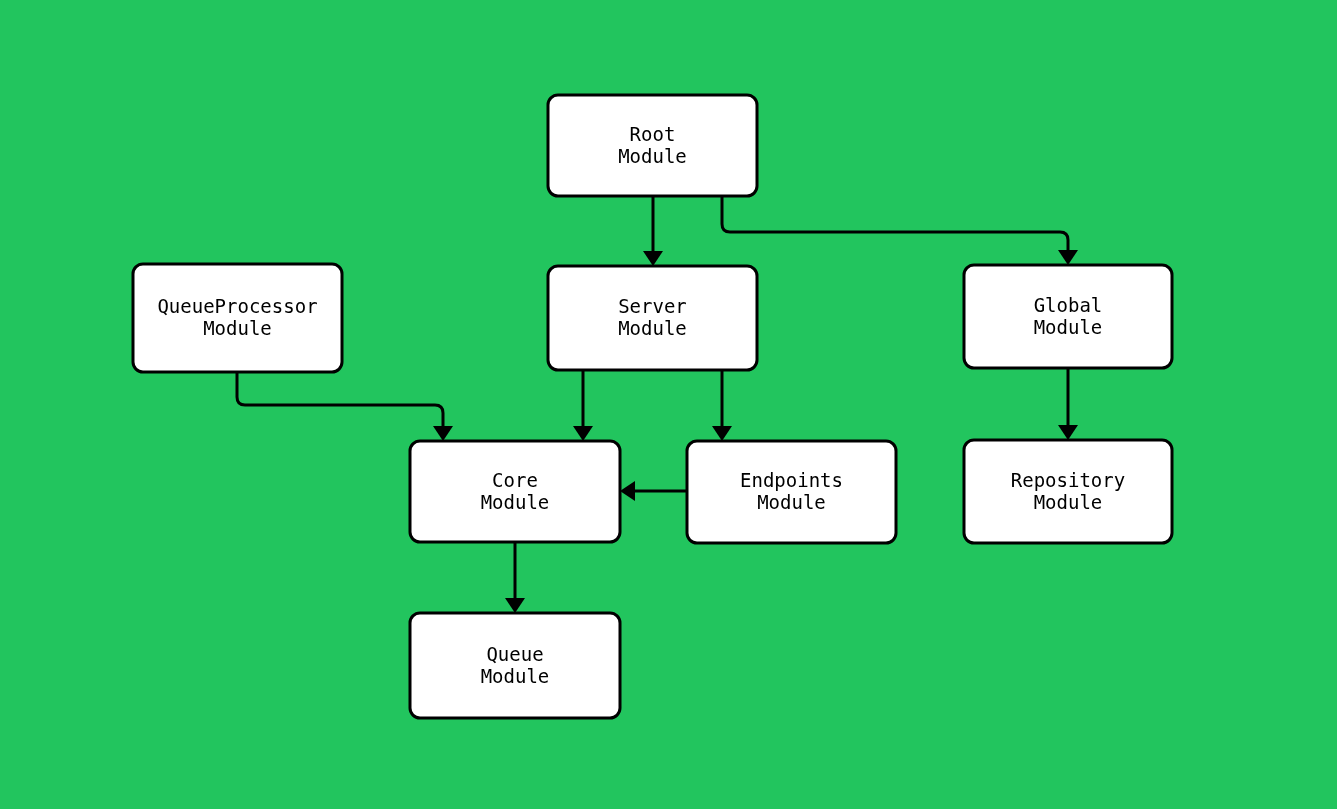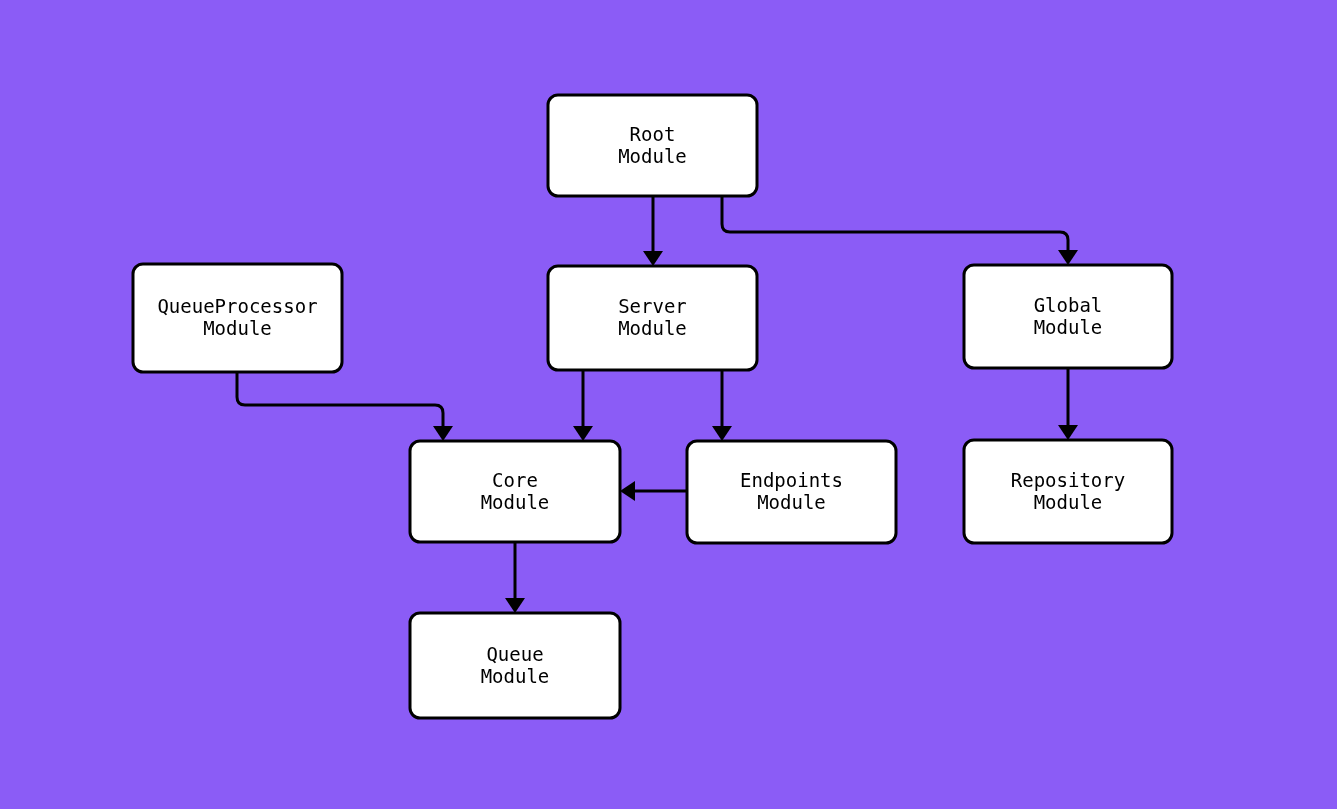--- a/index.html
+++ b/index.html
@@ -10,21 +10,21 @@
   body {
     width: 1337px;
     height: 809px;
     overflow: hidden;
     font-family: "DejaVu Sans Mono", monospace;
   }
   #diagram-root {
     position: relative;
     width: 1337px;
     height: 809px;
-    background: #8b5cf6;
+    background: #22c55e;
   }
   svg#diagram-svg {
     position: absolute;
     top: 0;
     left: 0;
     width: 1337px;
     height: 809px;
     display: block;
   }
   .node-box {

